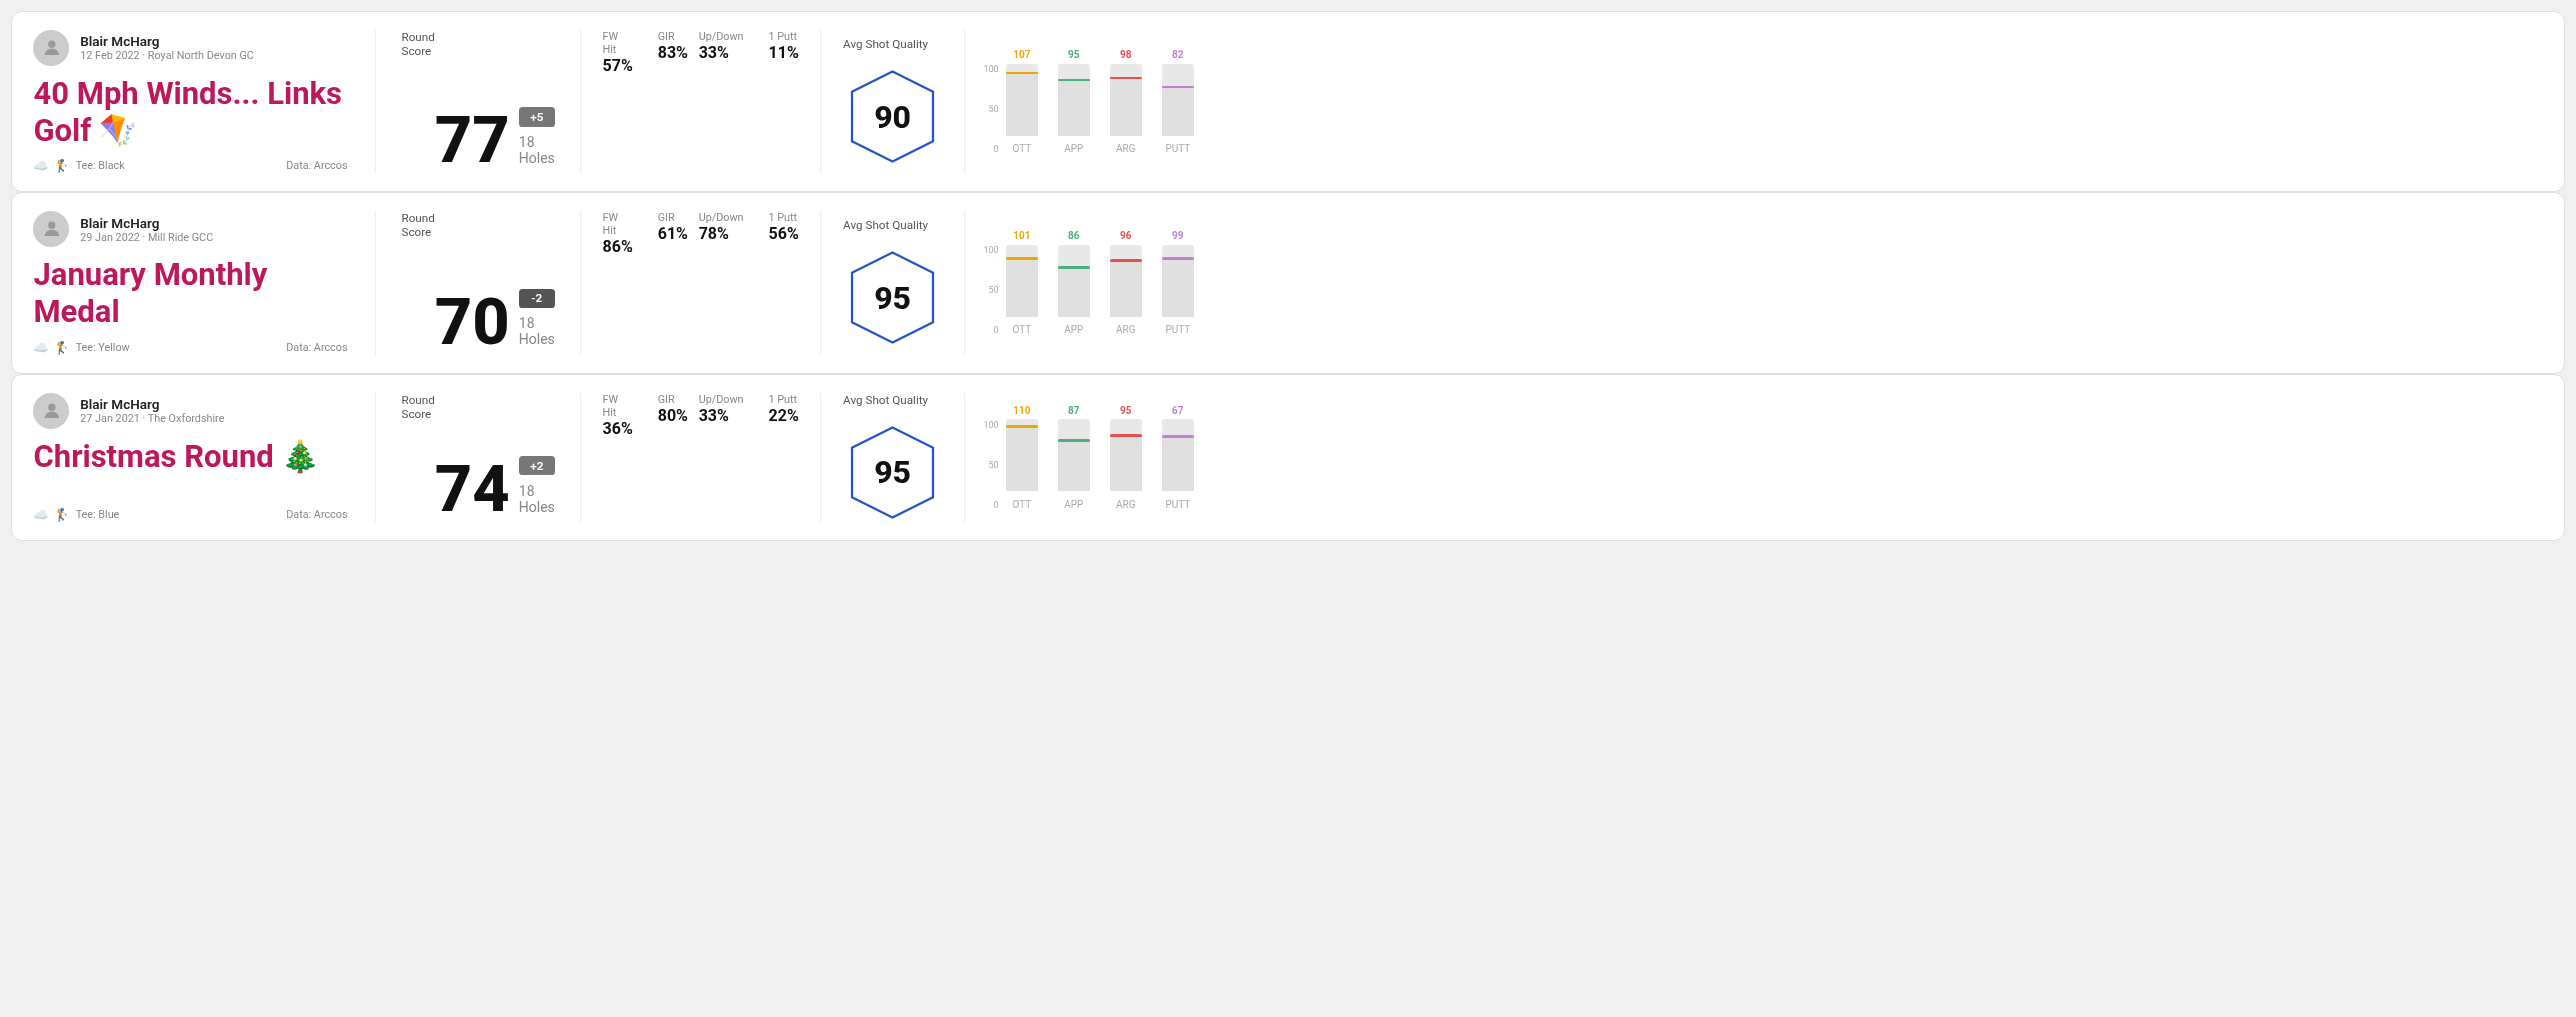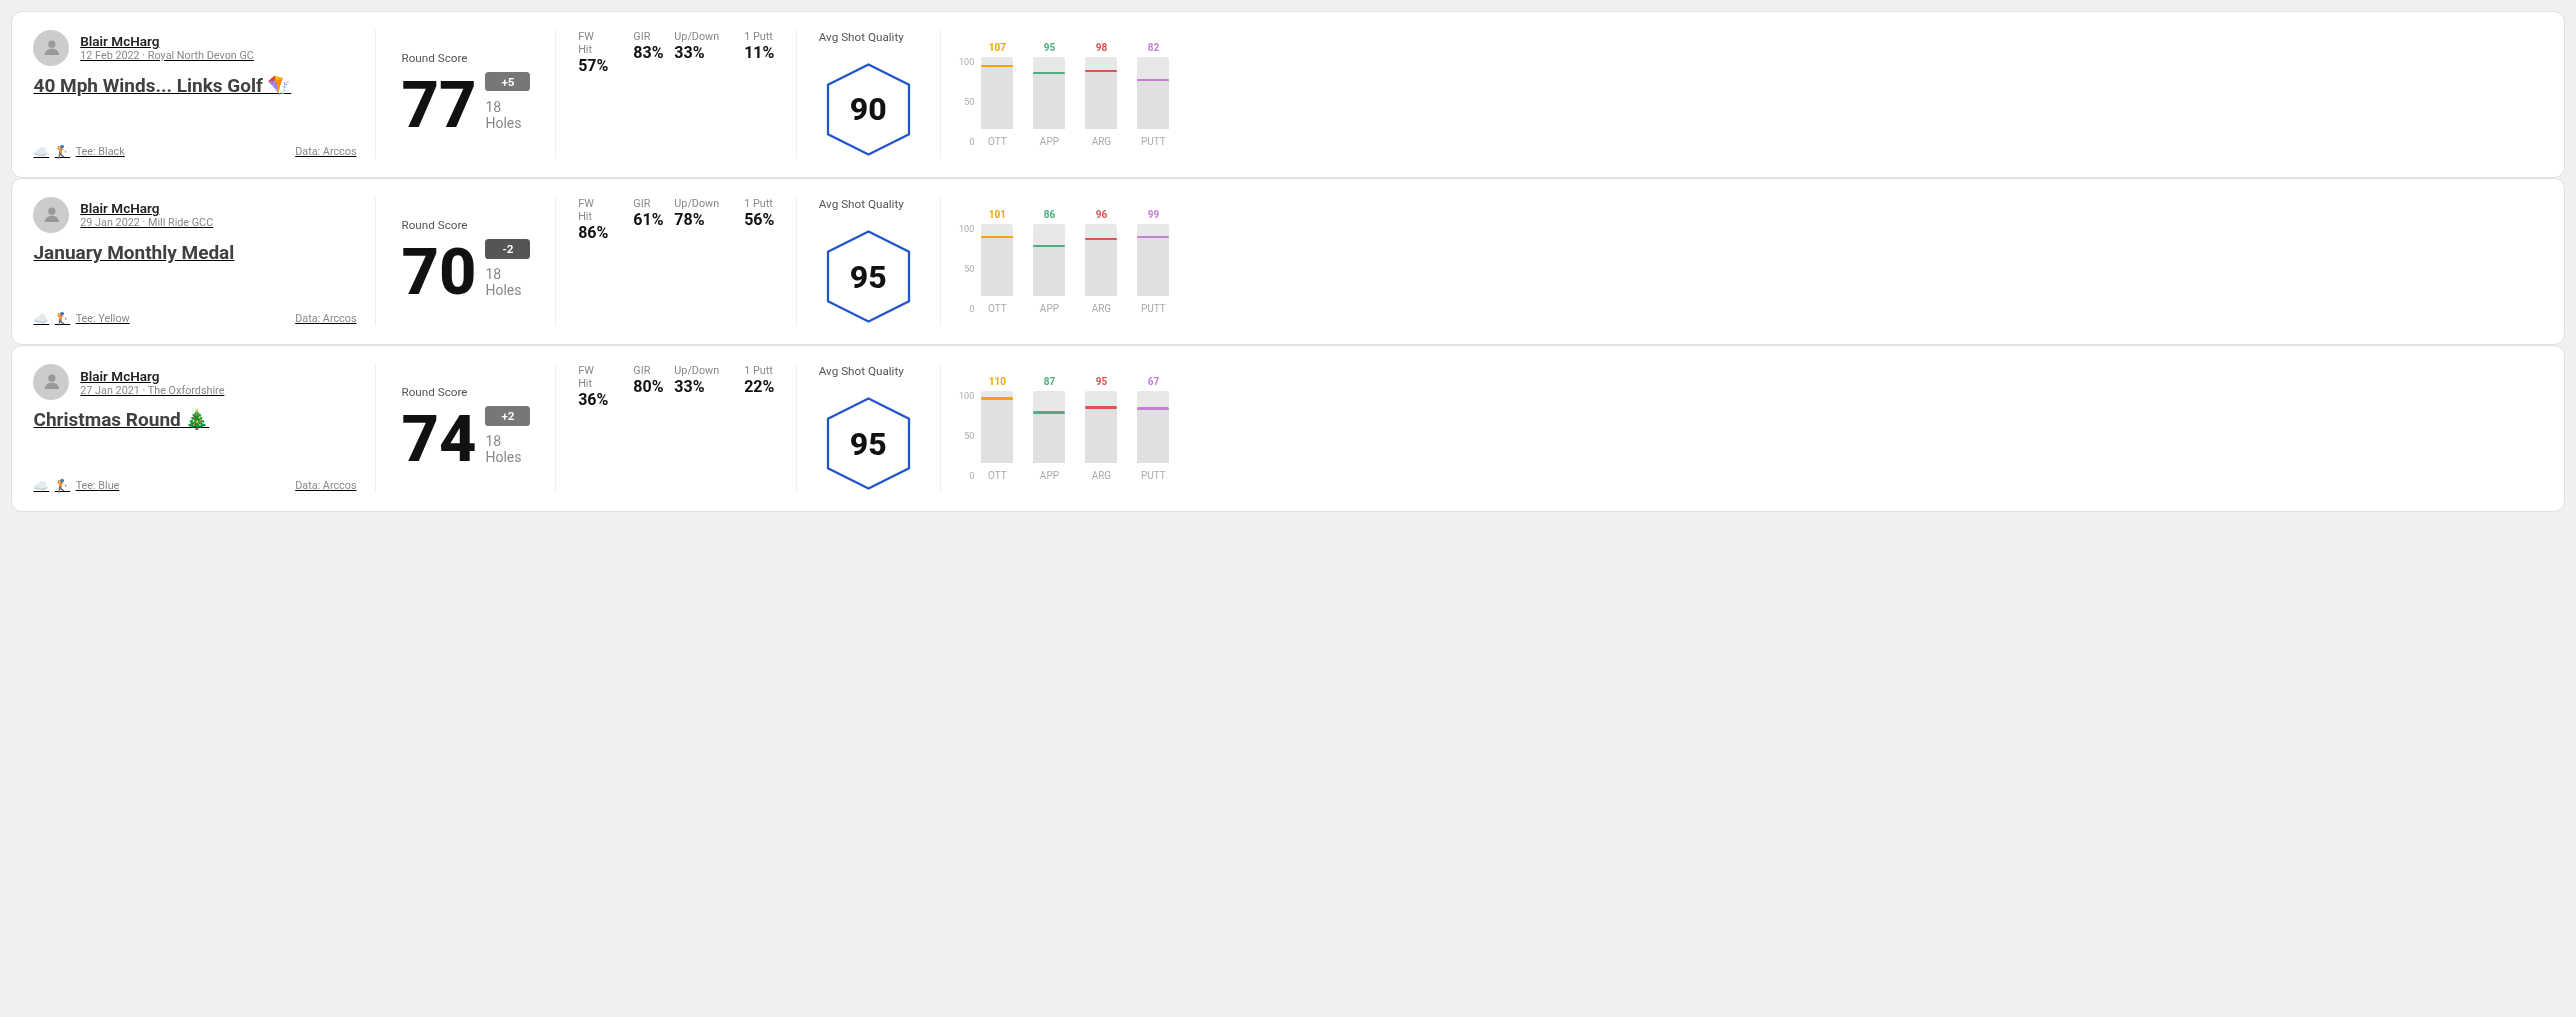--- a/index.html
+++ b/index.html
@@ -21,23 +21,22 @@
       display: flex;
       align-items: stretch;
       gap: 0;
     }
 
     .left-section {
       flex: 0 0 343px;
       display: flex;
       flex-direction: column;
       justify-content: space-between;
-      padding-right: 19px;
+      padding-right: 28px;
       border-right: 0.9px solid #eee;
-      text-decoration: underline;
     }
 
     .player-info {
       display: flex;
       align-items: center;
       gap: 10.8px;
       margin-bottom: 7.2px;
     }
 
     .avatar {
@@ -62,23 +61,23 @@
       font-size: 13.5px;
       font-weight: 600;
       color: #222;
     }
     .player-date-course {
       font-size: 10.8px;
       color: #888;
     }
 
     .round-title {
-      font-size: 19px;
+      font-size: 31px;
       font-weight: 700;
-      color: #404040;
+      color: #be185d;
       margin: 9px 0;
       line-height: 1.2;
     }
 
     .bottom-meta {
       display: flex;
       justify-content: space-between;
       align-items: center;
       font-size: 10.8px;
       color: #888;
@@ -92,21 +91,21 @@
 
     .tee-icon {
       font-size: 12.6px;
     }
 
     
     .score-section {
       flex: 0 0 180px;
       padding: 0 25px;
       display: flex;
-      flex-direction: column;
+      flex-direction: row;
       justify-content: center;
       border-right: 0.9px solid #eee;
     }
 
     .section-label {
       font-size: 11.7px;
       color: #555;
       margin-bottom: 7.2px;
     }
 

